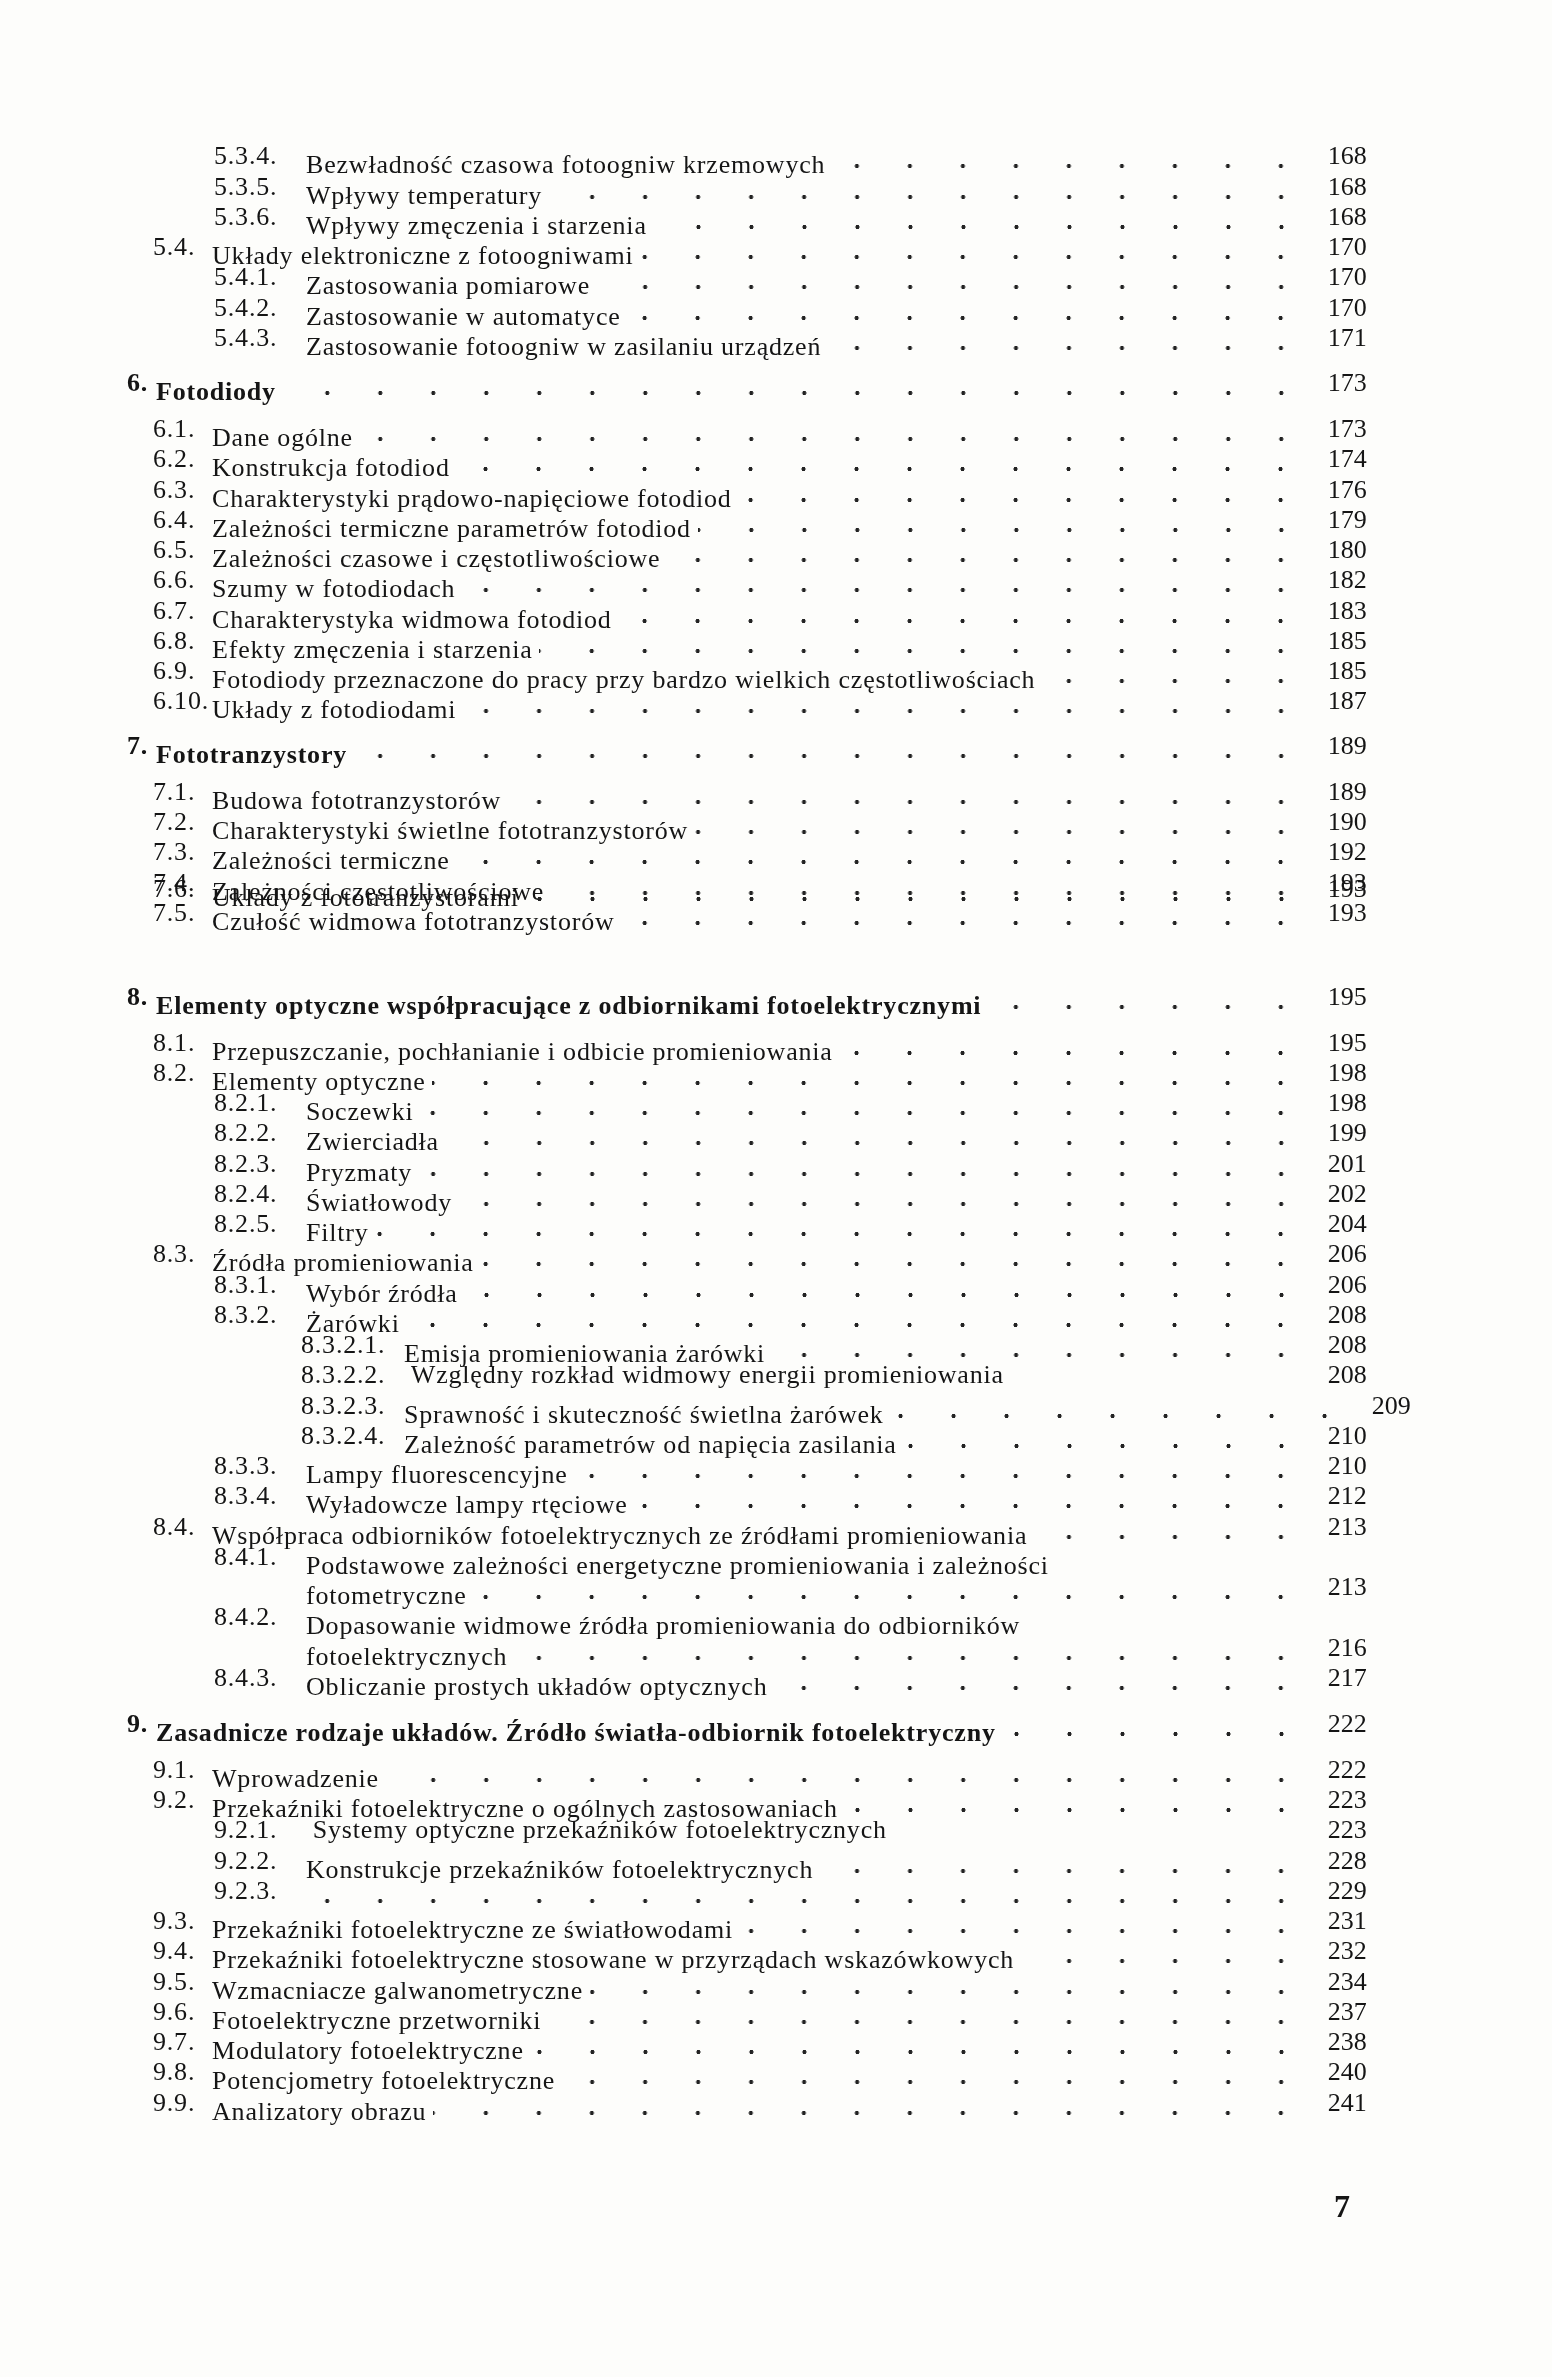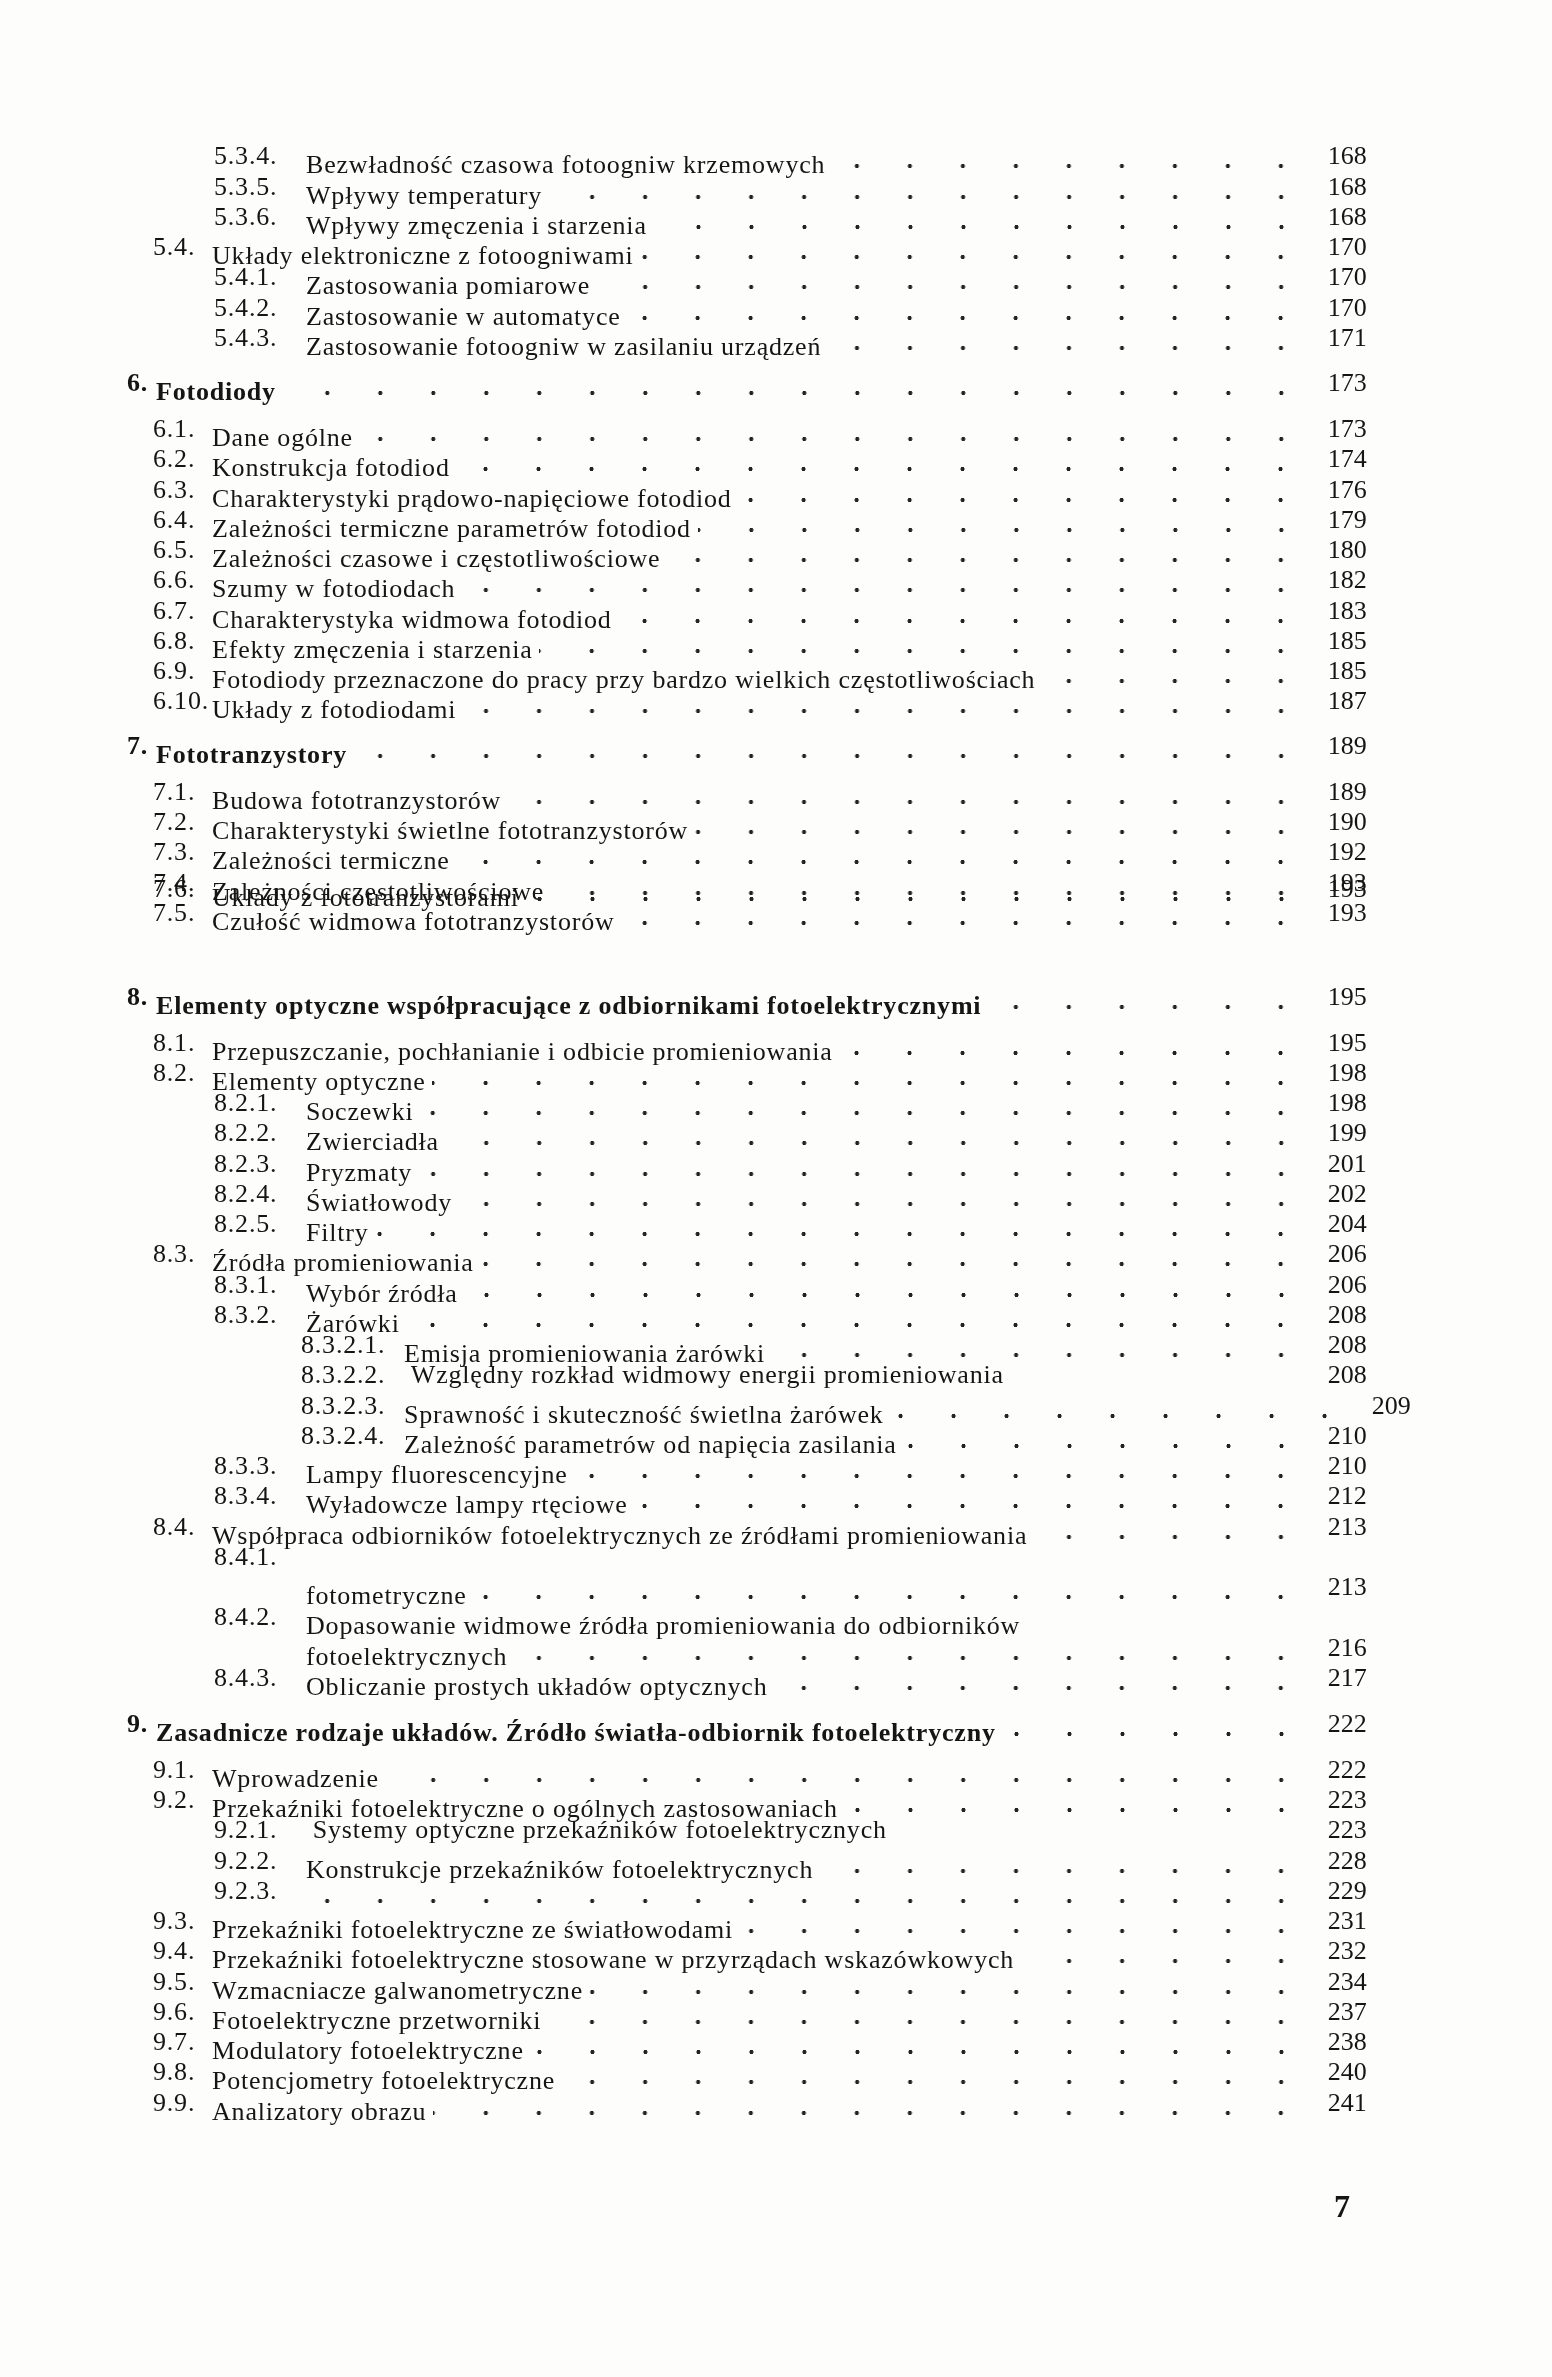--- a/index.html
+++ b/index.html
@@ -372,20 +372,21 @@
         <span class="num" style="left: 153px;">8.4.</span>
         <span class="body" style="left: 212px;">
           <span class="title">Współpraca odbiorników fotoelektrycznych ze źródłami promieniowania</span>
           <span class="leader"></span>
         </span>
         <span class="page">213</span>
       </div>
       <div class="row nolead" style="top: 1540px;">
         <span class="num" style="left: 214px;">8.4.1.</span>
         <span class="body" style="left: 306px;">
+          <span class="title">Podstawowe zależności energetyczne promieniowania i zależności</span>
           <span class="leader"></span>
         </span>
       </div>
       <div class="row cont" style="top: 1570px;">
         <span class="body" style="left: 306px;">
           <span class="title">fotometryczne</span>
           <span class="leader"></span>
         </span>
         <span class="page">213</span>
       </div>

